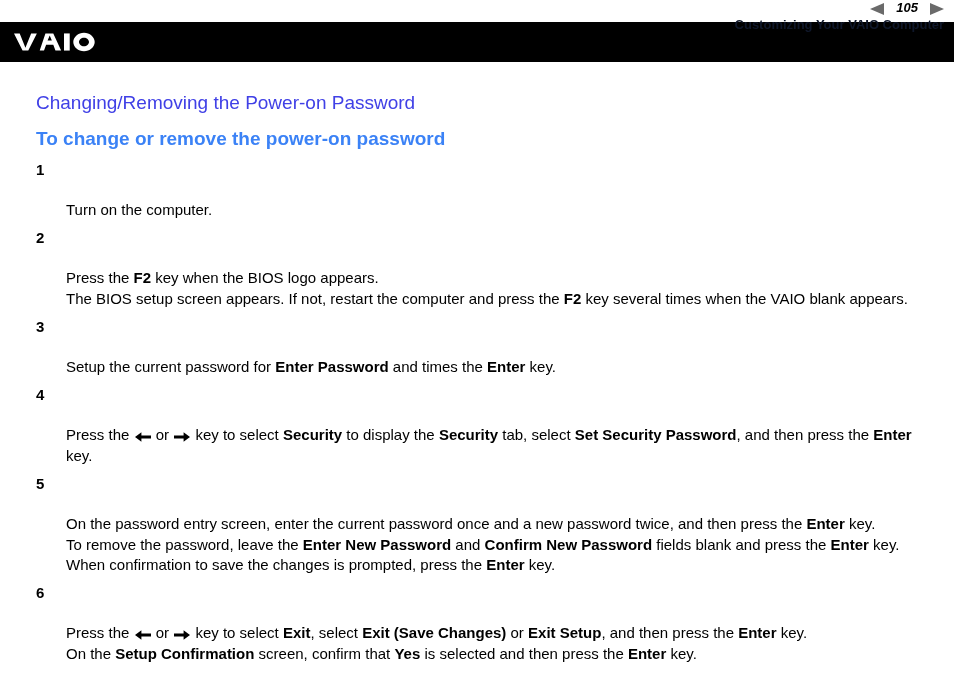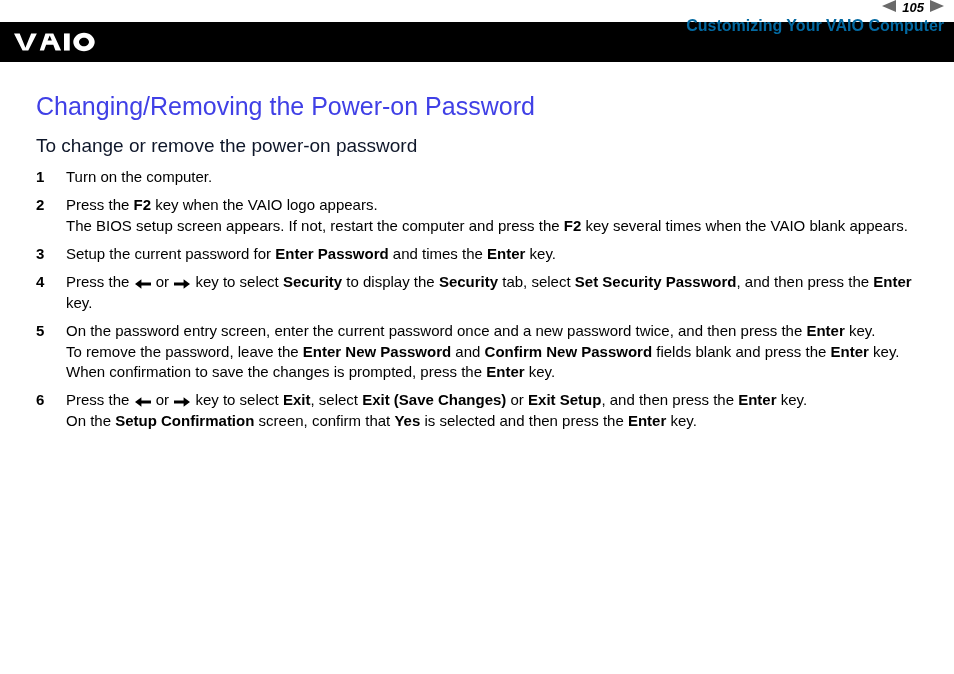--- a/index.html
+++ b/index.html
@@ -22,22 +22,22 @@
       align-items: center;
       justify-content: space-between;
       padding: 0 10px 0 14px;
       margin-top: 22px;
     }
     .page-nav {
       position: absolute;
       top: 2px;
       right: 10px;
       display: flex;
-      align-items: flex-start;
-      gap: 5px;
+      align-items: flex-end;
+      gap: 11px;
     }
     .nav-arrow {
       width: 0;
       height: 0;
       border-style: solid;
     }
     .nav-arrow-left {
       border-width: 6px 14px 6px 0;
       border-color: transparent #6a6a6a transparent transparent;
     }
@@ -57,67 +57,68 @@
       top: 0;
       right: 10px;
       text-align: right;
     }
     .header-right-stack .page-nav {
       position: static;
       justify-content: flex-end;
       margin-bottom: 0;
     }
     .chapter-line {
-      font-size: 16px;
+      font-size: 13px;
       font-weight: bold;
-      color: #0369a1;
+      color: #0f172a;
       margin-top: 2px;
     }
     .vaio-logo {
       color: #fff;
       display: flex;
       align-items: center;
       gap: 0;
     }
     .vaio-logo svg {
       height: 20px;
       width: auto;
     }
     .content {
       padding: 30px 36px 20px 36px;
     }
     .title {
       color: #4040e6;
-      font-size: 25px;
+      font-size: 19px;
       font-weight: normal;
       margin-bottom: 14px;
     }
     .subtitle {
-      color: #0f172a;
+      color: #3b82f6;
       font-size: 19px;
-      font-weight: normal;
+      font-weight: bold;
       margin-bottom: 10px;
     }
     .steps {
       list-style: none;
     }
     .step {
       display: flex;
       align-items: flex-start;
       margin-bottom: 8px;
       font-size: 15px;
       line-height: 1.35;
       color: #000;
     }
     .step-num {
       font-weight: bold;
       min-width: 30px;
     }
     .step-body {
       flex: 1;
+      margin-top: 40px;
     }
     .b {
       font-weight: bold;
     }
     .arrow-icon {
       display: inline-block;
       vertical-align: middle;
       margin: 0 1px;
     }
     .arrow-icon svg {
@@ -152,21 +153,21 @@
 <div class="content">
   <h1 class="title">Changing/Removing the Power-on Password</h1>
   <h2 class="subtitle">To change or remove the power-on password</h2>
   <ol class="steps">
       <li class="step">
         <span class="step-num">1</span>
         <span class="step-body">Turn on the computer.</span>
       </li>
       <li class="step">
         <span class="step-num">2</span>
-        <span class="step-body"><span>Press the </span><span class="b">F2</span><span> key when the VAIO logo appears.</span><br><span>The BIOS setup screen appears. If not, restart the computer and press the </span><span class="b">F2</span><span> key several times when the VAIO blank appears.</span></span>
+        <span class="step-body"><span>Press the </span><span class="b">F2</span><span> key when the BIOS logo appears.</span><br><span>The BIOS setup screen appears. If not, restart the computer and press the </span><span class="b">F2</span><span> key several times when the VAIO blank appears.</span></span>
       </li>
       <li class="step">
         <span class="step-num">3</span>
         <span class="step-body"><span>Setup the current password for </span><span class="b">Enter Password</span><span> and times the </span><span class="b">Enter</span><span> key.</span></span>
       </li>
       <li class="step">
         <span class="step-num">4</span>
         <span class="step-body"><span>Press the </span><span class="arrow-icon"><svg viewBox="0 0 20 12">
               <path d="M 8 0 L 0 6 L 8 12 L 8 8 L 20 8 L 20 4 L 8 4 Z" fill="#000"></path>
             </svg></span><span> or </span><span class="arrow-icon"><svg viewBox="0 0 20 12">

